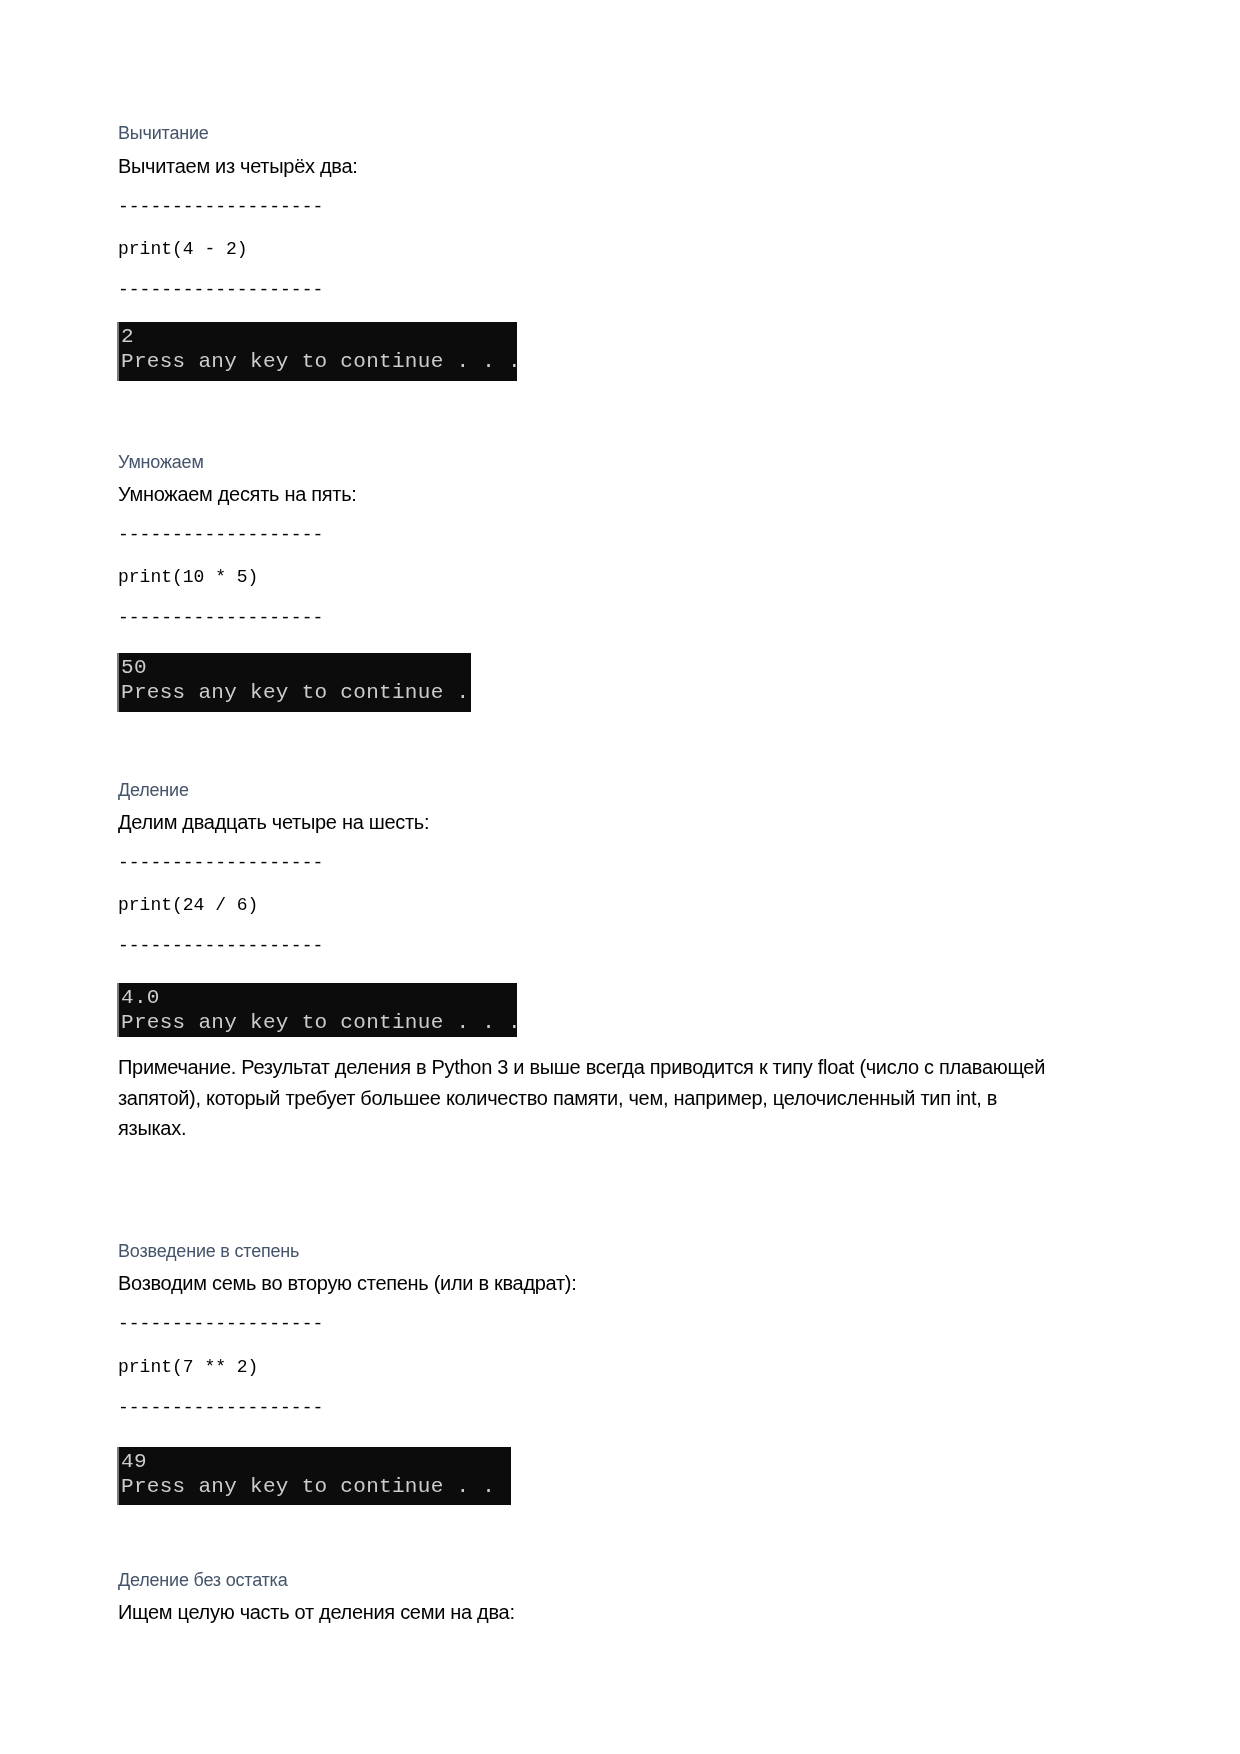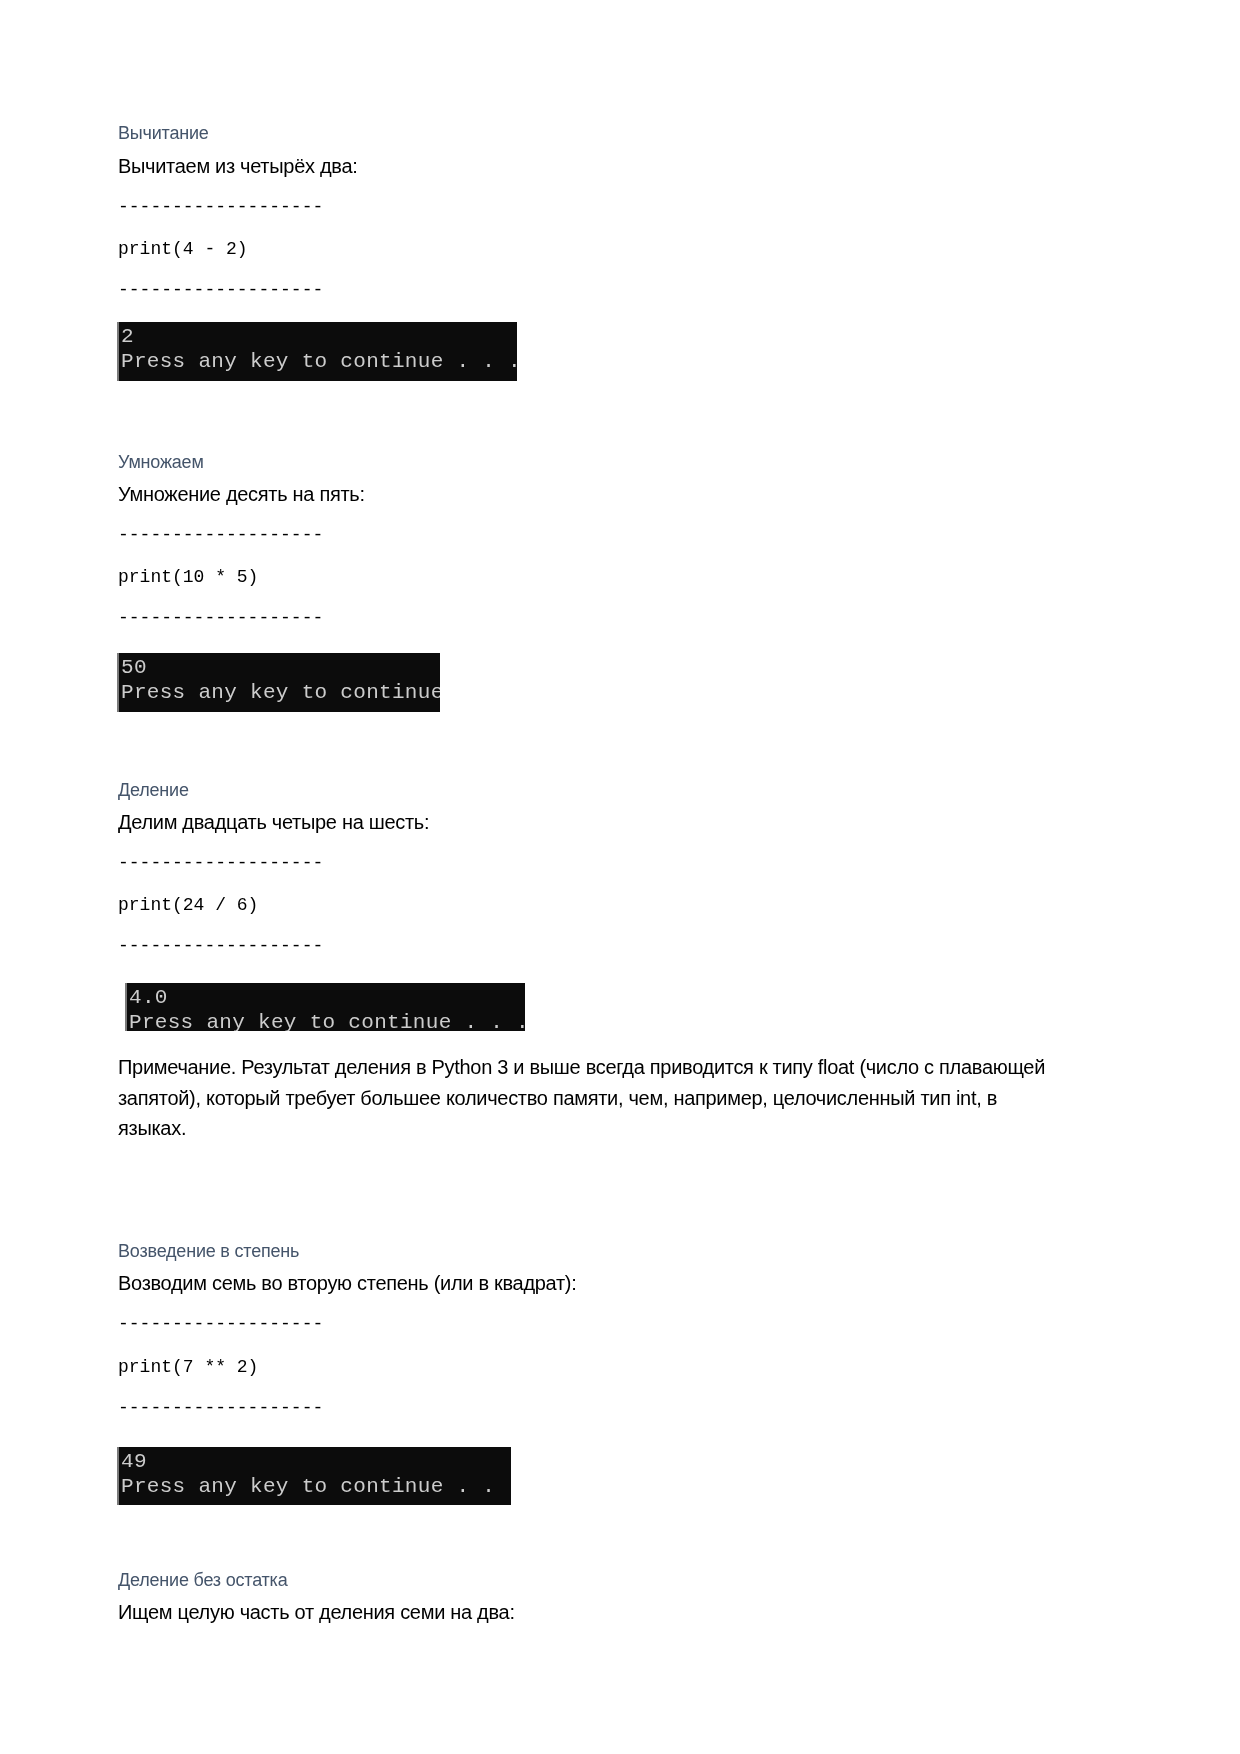--- a/index.html
+++ b/index.html
@@ -85,37 +85,37 @@
     <div class="abs code" style="top:237px;">print(4 - 2)</div>
     <div class="abs code" style="top:278px;">-------------------</div>
     <div class="terminal" style="top:322px; width:400px; height:59px;">
       <span class="line">2</span>
       <span class="line">Press any key to continue . . .</span>
     </div>
   </div>
 
   <div>
     <div class="abs heading" style="top:448px;">Умножаем</div>
-    <div class="abs desc" style="top:481px;">Умножение десять на пять:</div>
+    <div class="abs desc" style="top:481px;">Умножаем десять на пять:</div>
     <div class="abs code" style="top:523px;">-------------------</div>
     <div class="abs code" style="top:565px;">print(10 * 5)</div>
     <div class="abs code" style="top:606px;">-------------------</div>
-    <div class="terminal" style="top:653px; width:323px; height:59px;">
+    <div class="terminal" style="top:653px; width:354px; height:59px;">
       <span class="line">50</span>
       <span class="line">Press any key to continue . . .</span>
     </div>
   </div>
 
   <div>
     <div class="abs heading" style="top:776px;">Деление</div>
     <div class="abs desc" style="top:809px;text-align:right;">Делим двадцать четыре на шесть:</div>
     <div class="abs code" style="top:851px;">-------------------</div>
     <div class="abs code" style="top:893px;">print(24 / 6)</div>
     <div class="abs code" style="top:934px;">-------------------</div>
-    <div class="terminal" style="top:983px; width:400px; height:48px;margin-left:8px;">
+    <div class="terminal" style="top:983px; width:400px; height:54px;">
       <span class="line">4.0</span>
       <span class="line">Press any key to continue . . .</span>
     </div>
     <div class="note">
       <span class="nline">Примечание. Результат деления в Python 3 и выше всегда приводится к типу float (число с плавающей</span>
       <span class="nline">запятой), который требует большее количество памяти, чем, например, целочисленный тип int, в</span>
       <span class="nline">языках.</span>
     </div>
   </div>
 

